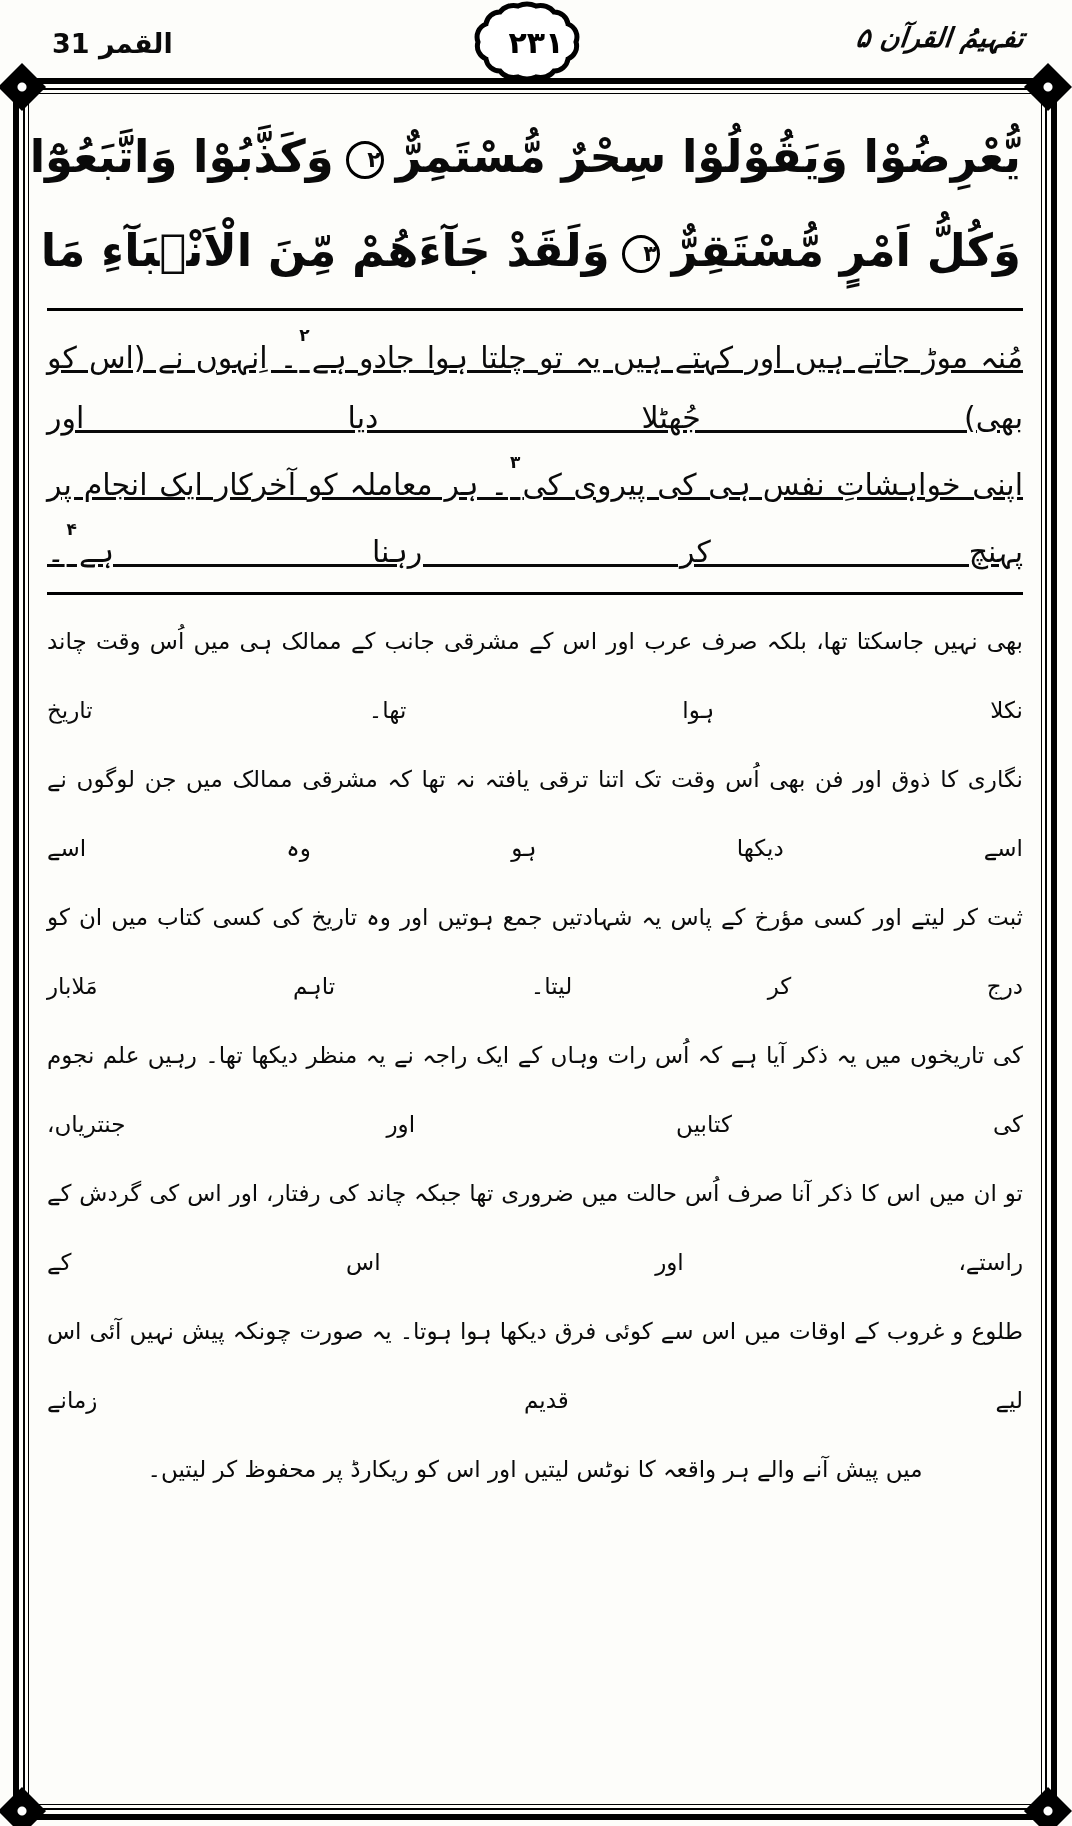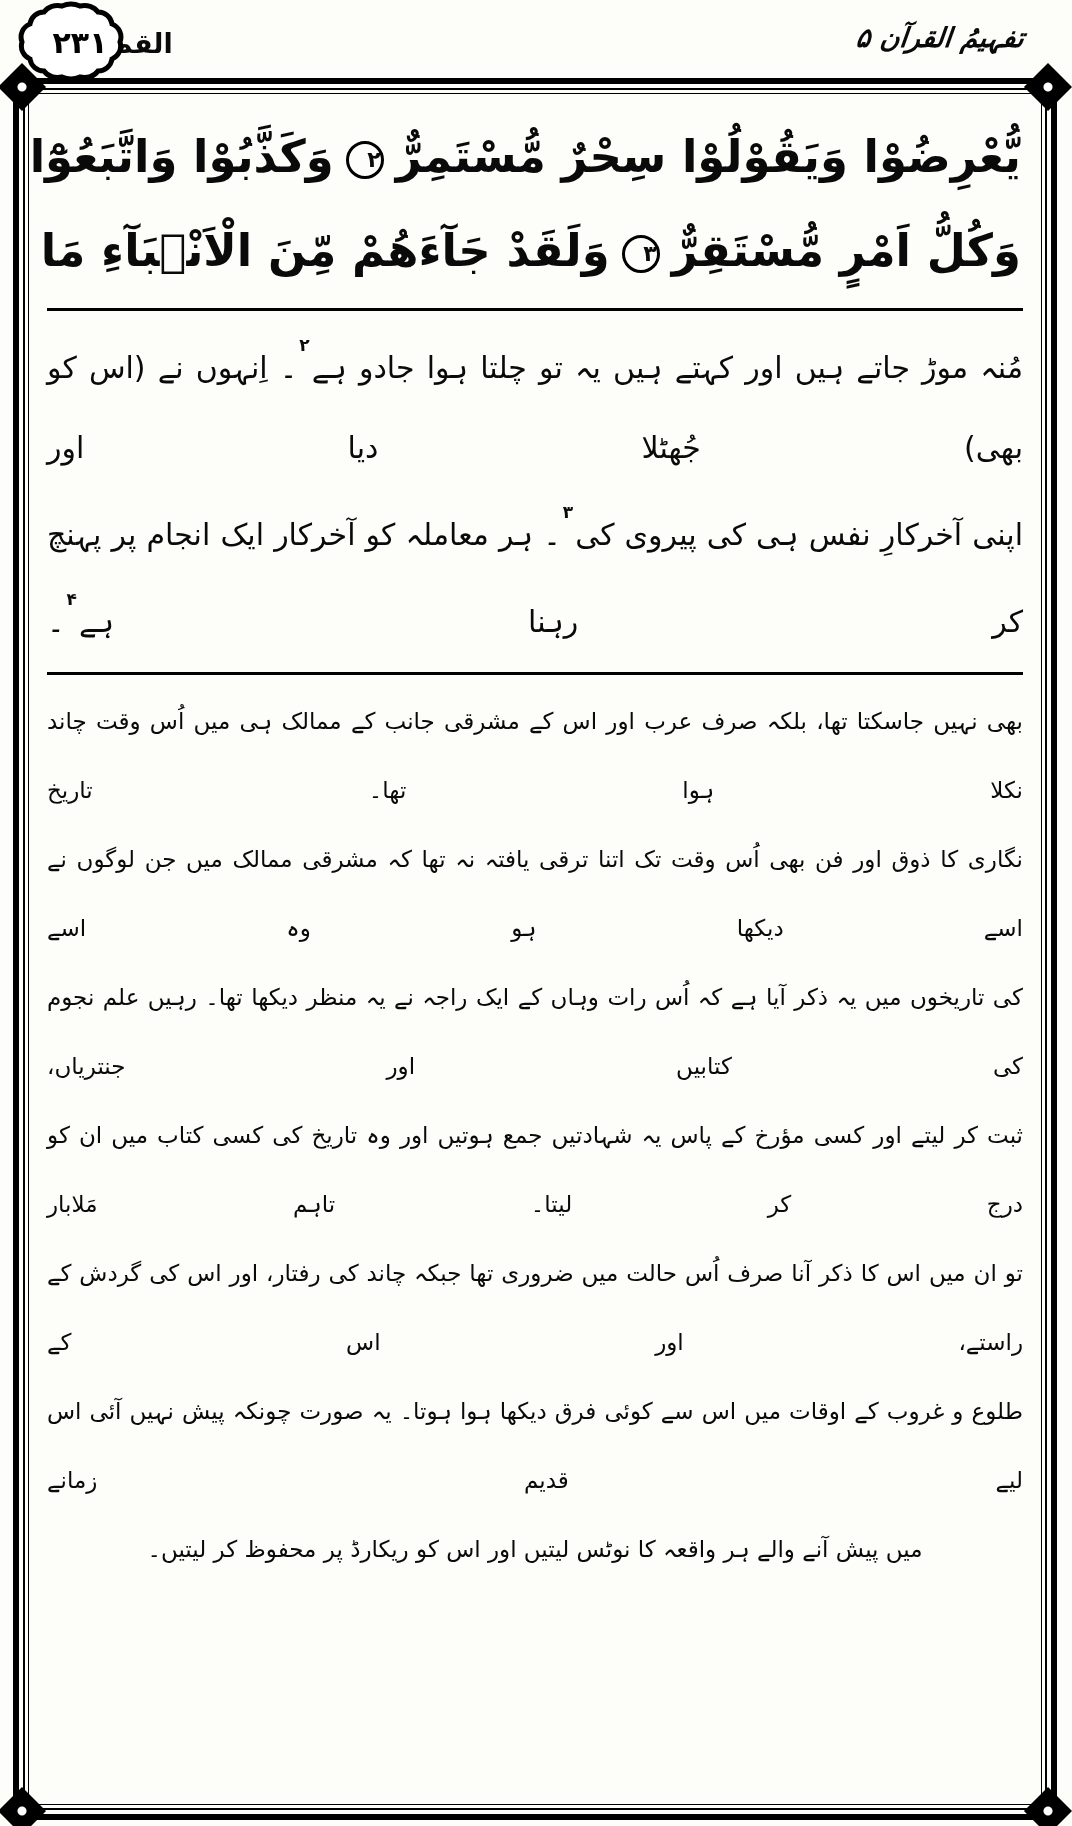--- a/index.html
+++ b/index.html
@@ -19,21 +19,21 @@
     position:absolute;left:52px;top:28px;
     font-size:27px;font-weight:700;direction:rtl;
   }
   .hdr-book{
     position:absolute;right:48px;top:22px;
     font-size:27px;font-weight:700;font-style:italic;direction:rtl;
     transform:skewX(-6deg);
   }
   .medallion{
     position:absolute;left:0;right:0;top:0;
-    display:flex;justify-content:flex-end;
+    display:flex;justify-content:center;
   }
   .medallion svg{display:block;}
   .medallion text{
     font-family:"DejaVu Sans",sans-serif;
     font-size:30px;font-weight:700;
   }
 
   
   .frame{
     position:absolute;top:78px;left:13px;right:15px;bottom:6px;
@@ -75,22 +75,22 @@
   }
 
   .divider{
     height:2px;background:#000;border-bottom:1px solid #000;
     margin:8px 2px 6px 2px;
   }
 
   
   .translation{padding:4px 2px 2px 2px;}
   .t-line{
-    direction:rtl;font-size:30px;font-weight:500;line-height:80px;
-    text-align:justify;text-align-last:justify;
+    direction:rtl;font-size:30px;font-weight:500;line-height:60px;
+    text-align:justify;text-align-last:justify;text-decoration:underline;
   }
   .fn-ref{
     font-size:17px;font-weight:700;
     position:relative;top:-16px;margin:0 2px;
   }
 
   
   .commentary{padding:6px 2px 0 2px;}
   .c-line{
     direction:rtl;font-size:23px;line-height:69px;
@@ -145,33 +145,33 @@
           </div>
         </section>
 
         <div class="divider"></div>
 
         <section class="translation">
           <div class="t-line">
             <span>مُنہ موڑ جاتے ہیں اور کہتے ہیں یہ تو چلتا ہوا جادو ہے</span><sup class="fn-ref">۲</sup><span>۔ اِنہوں نے (اس کو بھی) جُھٹلا دیا اور</span>
           </div>
           <div class="t-line">
-            <span>اپنی آخرکارِ نفس ہی کی پیروی کی</span><sup class="fn-ref">۳</sup><span>۔ ہر معاملہ کو آخرکار ایک انجام پر پہنچ کر رہنا ہے</span><sup class="fn-ref">۴</sup><span>۔</span>
+            <span>اپنی خواہشاتِ نفس ہی کی پیروی کی</span><sup class="fn-ref">۳</sup><span>۔ ہر معاملہ کو آخرکار ایک انجام پر پہنچ کر رہنا ہے</span><sup class="fn-ref">۴</sup><span>۔</span>
           </div>
         </section>
 
         <div class="divider"></div>
 
         <section class="commentary">
 
           <div>
             <div class="c-line">بھی نہیں جاسکتا تھا، بلکہ صرف عرب اور اس کے مشرقی جانب کے ممالک ہی میں اُس وقت چاند نکلا ہوا تھا۔ تاریخ</div>
             <div class="c-line">نگاری کا ذوق اور فن بھی اُس وقت تک اتنا ترقی یافتہ نہ تھا کہ مشرقی ممالک میں جن لوگوں نے اسے دیکھا ہو وہ اسے</div>
+            <div class="c-line">ثبت کر لیتے اور کسی مؤرخ کے پاس یہ شہادتیں جمع ہوتیں اور وہ تاریخ کی کسی کتاب میں ان کو درج کر لیتا۔ تاہم مَلابار</div>
             <div class="c-line">کی تاریخوں میں یہ ذکر آیا ہے کہ اُس رات وہاں کے ایک راجہ نے یہ منظر دیکھا تھا۔ رہیں علم نجوم کی کتابیں اور جنتریاں،</div>
-            <div class="c-line">ثبت کر لیتے اور کسی مؤرخ کے پاس یہ شہادتیں جمع ہوتیں اور وہ تاریخ کی کسی کتاب میں ان کو درج کر لیتا۔ تاہم مَلابار</div>
             <div class="c-line">تو ان میں اس کا ذکر آنا صرف اُس حالت میں ضروری تھا جبکہ چاند کی رفتار، اور اس کی گردش کے راستے، اور اس کے</div>
             <div class="c-line">طلوع و غروب کے اوقات میں اس سے کوئی فرق دیکھا ہوا ہوتا۔ یہ صورت چونکہ پیش نہیں آئی اس لیے قدیم زمانے</div>
             <div class="c-line center">میں پیش آنے والے ہر واقعہ کا نوٹس لیتیں اور اس کو ریکارڈ پر محفوظ کر لیتیں۔</div>
           </div>
 
         </section>
 
       </div>
     </div>
   </div>

